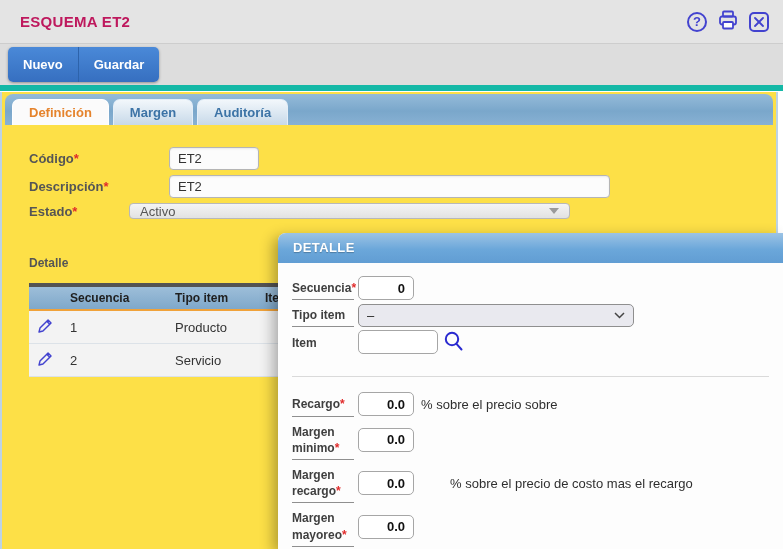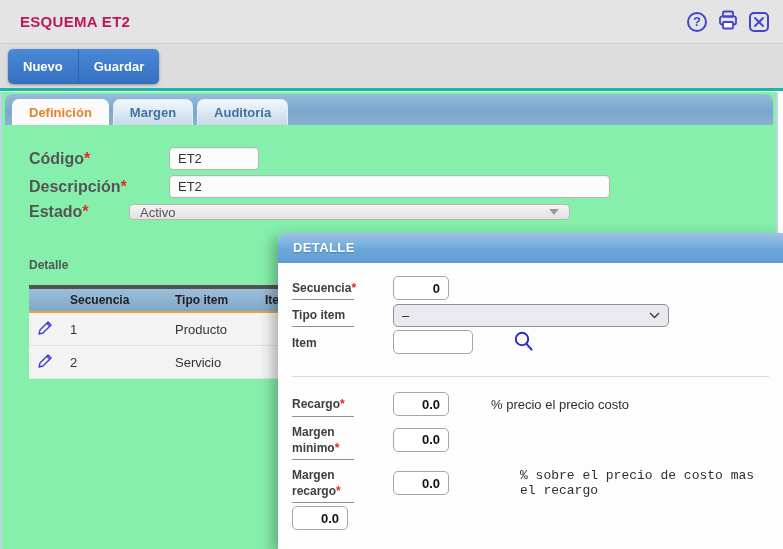--- a/index.html
+++ b/index.html
@@ -13,42 +13,42 @@
   .title { font-size:15px; font-weight:bold; color:#be185d; letter-spacing:.3px; }
   .tb-icons { display:flex; gap:9px; align-items:center; }
   .tb-icon { width:22px; height:22px; display:flex; align-items:center; justify-content:center;
              color:#4343cf; cursor:pointer; }
   .help-circle { width:20px; height:20px; border:2px solid #4343cf; border-radius:50%;
                  font-weight:bold; font-size:13px; display:flex; align-items:center; justify-content:center; }
   .close-box { width:20px; height:20px; border:2px solid #4343cf; border-radius:5px;
                display:flex; align-items:center; justify-content:center; }
 
   
-  .toolbar { height:47px; background:#dddddd; border-bottom:3px solid #14b8a6;
+  .toolbar { height:47px; background:#dddddd; border-bottom:6px solid #14b8a6;
              display:flex; align-items:center; padding-left:8px; }
   .btn-group { display:flex; border-radius:5px; overflow:hidden; box-shadow:0 1px 3px rgba(0,0,0,.35); }
   .btn { padding:10px 15px; background:linear-gradient(180deg,#4a89d8,#366fc0); color:#fff;
          font-weight:bold; font-size:13px; border:0; cursor:pointer; font-family:inherit; }
   .btn + .btn { border-left:1px solid #2d63ab; }
 
   
-  .content { position:absolute; top:92px; left:0; right:5px; bottom:0; background:#86efac;
+  .content { position:absolute; top:92px; left:0; right:5px; bottom:0; background:#fde047;
              border-left:2px solid #bdd3e4; border-right:2px solid #bdd3e4; }
   .tabstrip { height:31px; margin:2px 3px 0; border-radius:8px 8px 0 0;
               background:linear-gradient(180deg,#95bbd9 0%,#7aa7cb 55%,#88b1d3 100%);
               display:flex; align-items:flex-end; padding-left:7px; gap:4px; }
   .tab { height:26px; padding:5px 16px 0; font-size:13px; font-weight:bold;
          border-radius:7px 7px 0 0; cursor:pointer; }
   .tab.active { background:#fbfbfb; color:#e5832c; border:1px solid #fff; border-bottom:none; }
   .tab.inactive { background:linear-gradient(180deg,#f2f7fb,#c7d9e9); color:#3c73a6;
                   border:1px solid #e4eef7; border-bottom:none; }
   .panel { padding:22px 0 0 27px; position:relative; height:calc(100% - 33px); }
 
   .frow { display:flex; align-items:center; margin-bottom:5px; }
-  .flabel { width:100px; flex-shrink:0; font-size:16px; font-weight:bold; color:#555; }
+  .flabel { width:100px; flex-shrink:0; font-size:13px; font-weight:bold; color:#555; }
   .req { color:#e02b2b; }
   .tinput { border:1px solid #b5b5b5; border-radius:4px; padding:3px 8px; font-size:13px; color:#333;
             background:#fcfcfc; box-shadow:inset 0 1px 2px rgba(0,0,0,.08); font-family:inherit;margin-left:40px; }
   .w-codigo { width:90px; }
   .w-desc { width:441px; }
   .selectbox { width:441px; height:16px; border:1px solid #b8b8b8; border-radius:4px;
                background:linear-gradient(180deg,#f4f4f4,#e2e2e2); display:flex; align-items:center;
                padding:0 10px; color:#555; font-size:13px; position:relative; cursor:pointer; }
   .selectbox .arrow { position:absolute; right:10px; width:0; height:0;
                       border-left:5px solid transparent; border-right:5px solid transparent;
@@ -64,34 +64,34 @@
   .pencil { cursor:pointer; display:inline-block; }
 
   
   .modal { position:absolute; left:278px; top:233px; width:505px; bottom:0; background:#fdfdfd;
            z-index:10; border-radius:8px 0 0 0; box-shadow:-5px 4px 14px rgba(0,0,0,.3); }
   .modal-header { height:30px; border-radius:8px 0 0 0;
                   background:linear-gradient(180deg,#9cc3e5 0%,#6ba7da 55%,#619dd3 100%);
                   color:#fff; font-size:13px; font-weight:bold; line-height:30px; padding-left:15px;
                   letter-spacing:.4px; text-shadow:0 1px 1px rgba(0,0,0,.25); }
   .modal-body { padding:13px 14px 0; }
-  .mrow { display:flex; align-items:center; margin-bottom:3px;gap:35px; }
+  .mrow { display:flex; align-items:center; margin-bottom:3px; }
   .mlabel { width:62px; flex-shrink:0; font-size:12px; font-weight:bold; color:#3f3f3f; line-height:1.35;
             padding:4px 0 3px; border-bottom:1px solid #8f8f8f; margin-right:4px; }
   .mlabel.noline { border-bottom:none; }
   .minput { border:1px solid #a6a6a6; border-radius:5px; height:24px; padding:0 8px; font-size:13px;
             font-weight:600; color:#111; text-align:right; font-family:inherit; background:#fff; }
   .minput.num { width:56px; }
   .minput.item { width:80px; text-align:left; font-weight:normal; }
   .mselect { width:276px; height:23px; border:1px solid #8f8f8f; border-radius:5px; background:#e9e9ef;
              display:flex; align-items:center; justify-content:space-between; padding:0 8px;
              font-size:13px; color:#222; cursor:pointer; }
   .msep { height:1px; background:#dadada; margin:22px 0 15px 0; }
   .note { font-size:13px; color:#2f2f2f; margin-left:7px; }
-  .note.far { margin-left:36px;font-family:Liberation Mono, monospace; }
+  .note.far { margin-left:36px; }
   .mag { margin-left:4px; cursor:pointer; display:flex; align-items:center; }
 </style>
 </head>
 <body>
 
 <div class="window">
 
   <div class="titlebar">
     <div class="title">ESQUEMA ET2</div>
     <div class="tb-icons">
@@ -221,34 +221,35 @@
               <line x1="14.5" y1="13.8" x2="19.5" y2="19.5"></line>
             </svg>
         </span>
       </div>
 
       <div class="msep"></div>
 
       <div class="mrow">
         <div class="mlabel"><span>Recargo</span><span class="req">*</span></div>
         <input class="minput num" value="0.0" style="">
-        <span class="note">% precio el precio costo</span>
+        <span class="note">% sobre el precio sobre</span>
       </div>
 
       <div class="mrow">
         <div class="mlabel"><span>Margen minimo</span><span class="req">*</span></div>
         <input class="minput num" value="0.0" style="">
       </div>
 
       <div class="mrow">
         <div class="mlabel"><span>Margen recargo</span><span class="req">*</span></div>
         <input class="minput num" value="0.0" style="">
         <span class="note far">% sobre el precio de costo mas el recargo</span>
       </div>
 
       <div class="mrow">
+        <div class="mlabel"><span>Margen mayoreo</span><span class="req">*</span></div>
         <input class="minput num" value="0.0" style="">
       </div>
 
     </div>
   </div>
 
 </div>
 
 </body></html>

